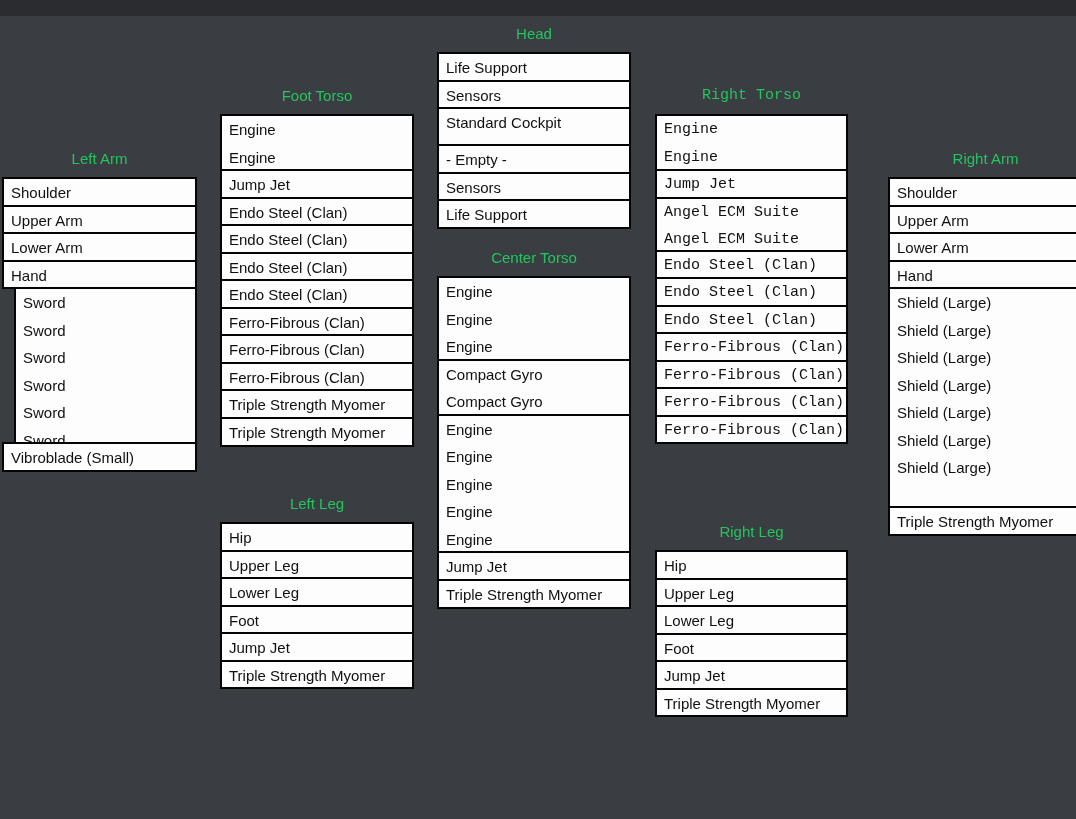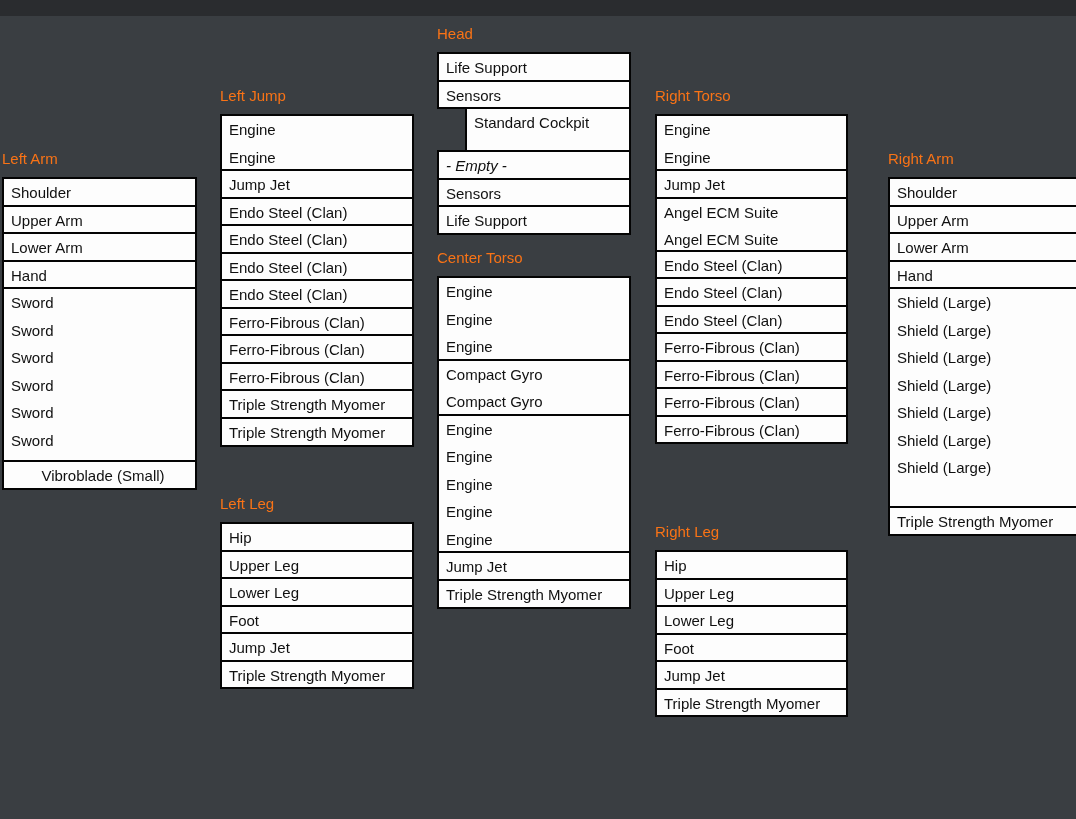--- a/index.html
+++ b/index.html
@@ -21,21 +21,22 @@
     width: 100%;
     height: 16px;
     background: #2a2c2f;
   }
   .column {
     position: absolute;
   }
   .col-title {
     height: 20px;
     line-height: 20px;
-    color: #f97316;
+    text-align: center;
+    color: #22c55e;
     font-size: 15px;
     margin-bottom: 8px;
     white-space: nowrap;
   }
   .col-body {
     width: 100%;
   }
   .component {
     background: #fdfdfd;
     border: 2px solid #040404;
@@ -50,21 +51,21 @@
     font-size: 15px;
     color: #101010;
     white-space: nowrap;
     overflow: hidden;
   }
   
   .pos-left-arm     { left: 2px;   top: 149px; width: 195px; }
   .pos-left-torso   { left: 220px; top: 86px;  width: 194px; }
   .pos-head         { left: 437px; top: 24px;  width: 194px; }
   .pos-center-torso { left: 437px; top: 248px; width: 194px; }
-  .pos-right-torso  { left: 655px; top: 86px;  width: 193px; }
+  .pos-right-torso  { left: 655px; top: 86px;  width: 193px; font-family: Liberation Mono, monospace; }
   .pos-right-arm    { left: 872px; top: 149px; width: 195px; padding-left: 16px; }
   .pos-left-leg     { left: 220px; top: 494px; width: 194px; }
   .pos-right-leg    { left: 655px; top: 522px; width: 193px; }
 </style>
 </head>
 <body>
 
 <div id="screen">
   <div id="top-bar"></div>
 
@@ -76,37 +77,37 @@
         </div>
         <div class="component" style="height: 29.55px;">
           <div class="slot">Upper Arm</div>
         </div>
         <div class="component" style="height: 29.55px;">
           <div class="slot">Lower Arm</div>
         </div>
         <div class="component" style="height: 29.55px;">
           <div class="slot">Hand</div>
         </div>
-        <div class="component" style="height: 175px;">
-          <div class="slot">Sword</div>
-          <div class="slot">Sword</div>
-          <div class="slot">Sword</div>
-          <div class="slot">Sword</div>
-          <div class="slot">Sword</div>
-          <div class="slot">Sword</div>
-          <div class="slot">Sword</div>
-        </div>
-        <div class="component" style="height: 29.55px; text-align: center;">
+        <div class="component" style="height: 157px; margin-left: 12px;">
+          <div class="slot">Sword</div>
+          <div class="slot">Sword</div>
+          <div class="slot">Sword</div>
+          <div class="slot">Sword</div>
+          <div class="slot">Sword</div>
+          <div class="slot">Sword</div>
+          <div class="slot">Sword</div>
+        </div>
+        <div class="component" style="height: 29.55px;">
           <div class="slot">Vibroblade (Small)</div>
         </div>
       </div>
   </div>
 
   <div class="column pos-left-torso">
-    <div class="col-title">Left Jump</div>
+    <div class="col-title">Foot Torso</div>
     <div class="col-body">
         <div class="component" style="height: 57.1px;">
           <div class="slot">Engine</div>
           <div class="slot">Engine</div>
         </div>
         <div class="component" style="height: 29.55px;">
           <div class="slot">Jump Jet</div>
         </div>
         <div class="component" style="height: 29.55px;">
           <div class="slot">Endo Steel (Clan)</div>
@@ -140,24 +141,24 @@
 
   <div class="column pos-head">
     <div class="col-title">Head</div>
     <div class="col-body">
         <div class="component" style="height: 29.55px;">
           <div class="slot">Life Support</div>
         </div>
         <div class="component" style="height: 29.55px;">
           <div class="slot">Sensors</div>
         </div>
-        <div class="component" style="height: 45px; margin-left: 28px;">
+        <div class="component" style="height: 39px;">
           <div class="slot">Standard Cockpit</div>
         </div>
-        <div class="component" style="height: 29.55px; font-style: italic;">
+        <div class="component" style="height: 29.55px;">
           <div class="slot">- Empty -</div>
         </div>
         <div class="component" style="height: 29.55px;">
           <div class="slot">Sensors</div>
         </div>
         <div class="component" style="height: 29.55px;">
           <div class="slot">Life Support</div>
         </div>
       </div>
   </div>

